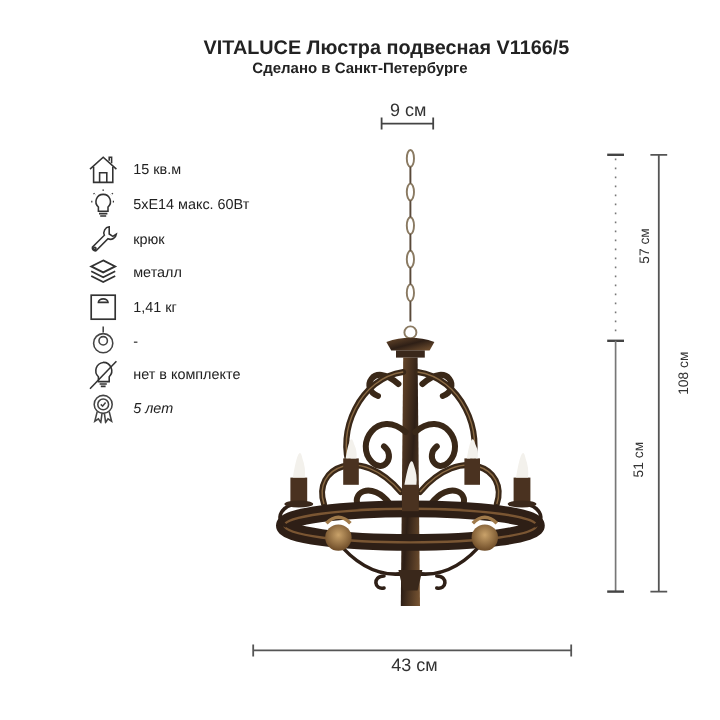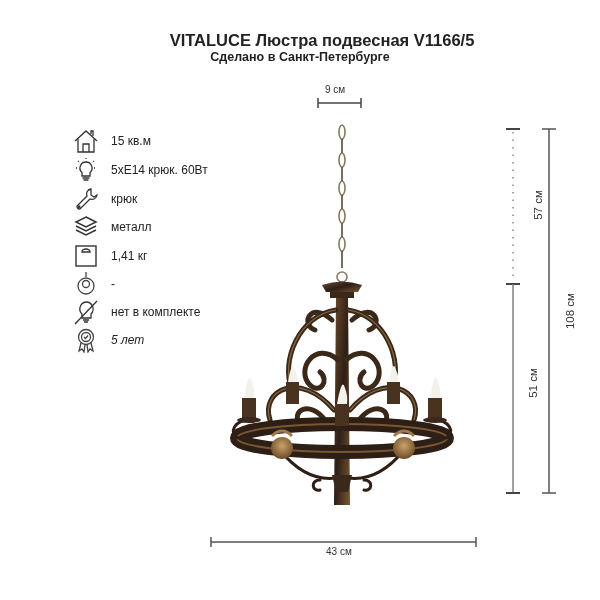--- a/index.html
+++ b/index.html
@@ -5,21 +5,21 @@
   html, body { margin:0; padding:0; background:#ffffff; }
   body { width:600px; height:600px; position:relative; overflow:hidden;
          font-family:"Liberation Sans", sans-serif; color:#222; }
   .title { position:absolute; left:0; width:600px; top:31px; text-align:center;
            font-size:16.5px; font-weight:bold; color:#222; letter-spacing:0; padding-left:44px; box-sizing:border-box; }
   .subtitle { position:absolute; left:0; width:600px; top:50px; text-align:center;
               font-size:12.5px; font-weight:bold; color:#222; box-sizing:border-box; }
   .spec { position:absolute; left:73px; height:26px; display:flex; align-items:center; }
   .spec .ic { width:26px; height:26px; display:flex; align-items:center; justify-content:center; }
   .spec .txt { position:absolute; left:38px; font-size:12px; color:#222; white-space:nowrap; }
-  .dim-label { position:absolute; font-size:10px; color:#333; white-space:nowrap; }
+  .dim-label { position:absolute; font-size:15px; color:#333; white-space:nowrap; }
   .vlabel { position:absolute; font-size:11.5px; color:#333; white-space:nowrap;
             transform:rotate(-90deg); transform-origin:center center; }
   svg { display:block; }
 </style>
 </head>
 <body>
 
 <div class="title">VITALUCE Люстра подвесная V1166/5</div>
 <div class="subtitle">Сделано в Санкт-Петербурге</div>
 
@@ -36,21 +36,21 @@
     <span class="txt">15 кв.м</span>
   </div>
   <div class="spec" style="top:157px;">
     <span class="ic">
       <svg width="26" height="26" viewBox="0 0 26 26" fill="none" stroke="#333" stroke-width="1.3">
         <path d="M13 5 a6 6 0 0 1 4 10.5 V19 H9 V15.5 A6 6 0 0 1 13 5 Z"></path>
           <path d="M9.5 21 H16.5 M10.5 23 H15.5"></path>
         <path d="M3 11 H5 M21 11 H23 M5 4 L6.5 5.5 M21 4 L19.5 5.5 M13 1 V2.5" stroke-dasharray="1 1"></path>
       </svg>
     </span>
-    <span class="txt">5xE14 крюк. 60Вт</span>
+    <span class="txt">5xE14 макс. 60Вт</span>
   </div>
   <div class="spec" style="top:186px;">
     <span class="ic">
       <svg width="26" height="26" viewBox="0 0 26 26" fill="none" stroke="#333" stroke-width="1.3">
         <path d="M18 3 a5 5 0 0 0 -4 7 L4 20 a2.5 2.5 0 0 0 3 3 L17 13 a5 5 0 0 0 7 -4 L21 11 L18 9 L18 6 Z"></path>
         <circle cx="6" cy="21" r="1"></circle>
       </svg>
     </span>
     <span class="txt">крюк</span>
   </div>

